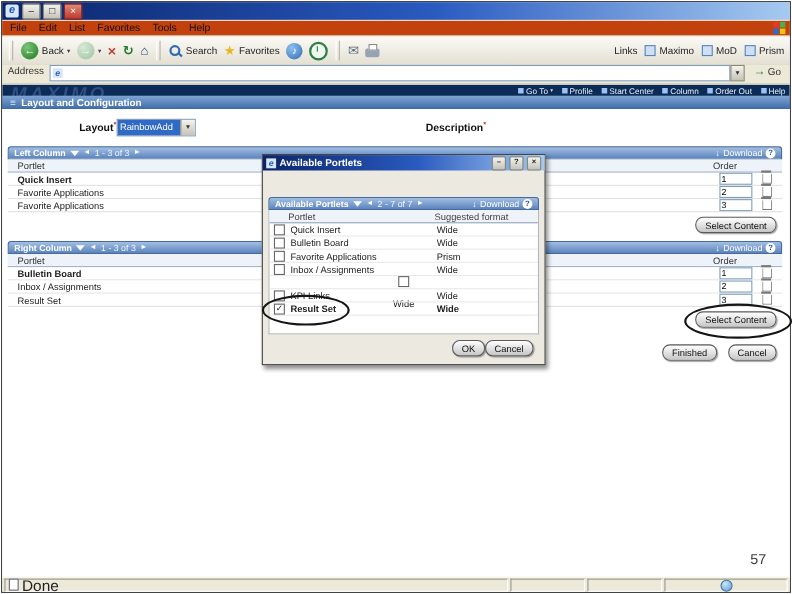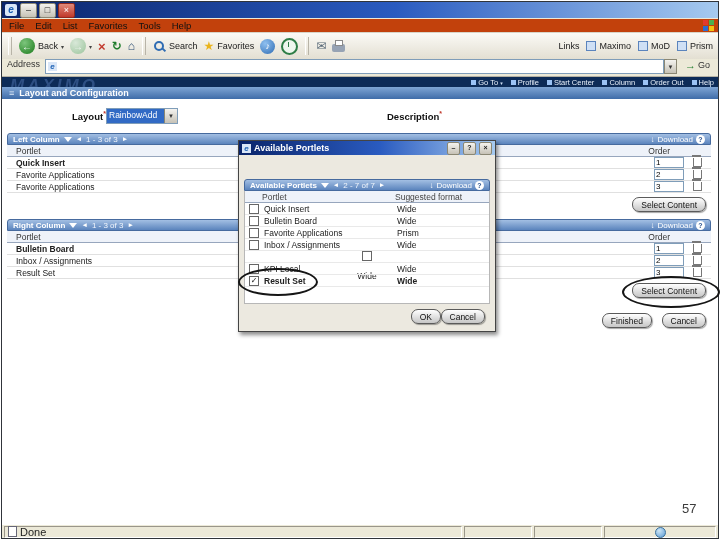--- a/index.html
+++ b/index.html
@@ -117,21 +117,21 @@
   .drow{position:absolute;left:0;right:0;height:12px;display:flex;align-items:center;gap:5px;
         padding:0 4px;font-size:8.5px;border-bottom:1px solid #e9e9e9;color:#222;box-sizing:border-box;}
   .drow.hdr{background:#eef2f9;border-bottom:1px solid #97a6bd;color:#444;}
   .cb{width:8px;height:8px;border:1px solid #666;background:#fff;font-size:8px;line-height:8px;
       text-align:center;color:#111;flex:none;}
   .cbspacer{width:8px;flex:none;}
   .dname{width:128px;white-space:nowrap;overflow:hidden;}
   
   .ellipse{position:absolute;border:2px solid #151515;border-radius:50%;pointer-events:none;background:transparent;}
   .statusbar{position:absolute;left:0;bottom:0;right:0;height:13px;background:#ece9d8;border-top:1px solid #fff;
-             display:flex;align-items:center;gap:2px;font-size:11px;color:#222;padding:0 2px;}
+             display:flex;align-items:center;gap:2px;font-size:14px;color:#222;padding:0 2px;}
   .spane{height:10px;border:1px solid;border-color:#9a968a #fff #fff #9a968a;display:flex;
          align-items:center;gap:3px;padding:0 3px;}
   .spane.main{flex:1;}
   .spane.small{width:60px;}
   .docico{width:7px;height:9px;background:#fff;border:1px solid #667;flex:none;}
   .globe{width:9px;height:9px;border-radius:50%;background:radial-gradient(circle at 35% 30%,#cfe6f5,#5b9bd5);
          border:1px solid #39709e;flex:none;}
   .slideno{position:absolute;left:682px;top:501px;font-size:13px;color:#3c3c3c;}
 </style>
 </head>
@@ -415,21 +415,21 @@
         <span class="dname">Inbox / Assignments</span>
         <span>Wide</span>
       </div>
       <div class="drow" style="top:60px;flex-direction:column;">
         <span class="cb"></span>
         <span class="dname">KPI Graph</span>
         <span>Wide</span>
       </div>
       <div class="drow" style="top:72px;">
         <span class="cb"></span>
-        <span class="dname">KPI Local</span>
+        <span class="dname">KPI Links</span>
         <span>Wide</span>
       </div>
       <div class="drow" style="top:84px;">
         <span class="cb">✓</span>
         <span class="dname bold">Result Set</span>
         <span class="bold">Wide</span>
       </div>
     </div>
 
     <span class="pill" style="top:168px;right:54px;">OK</span>

